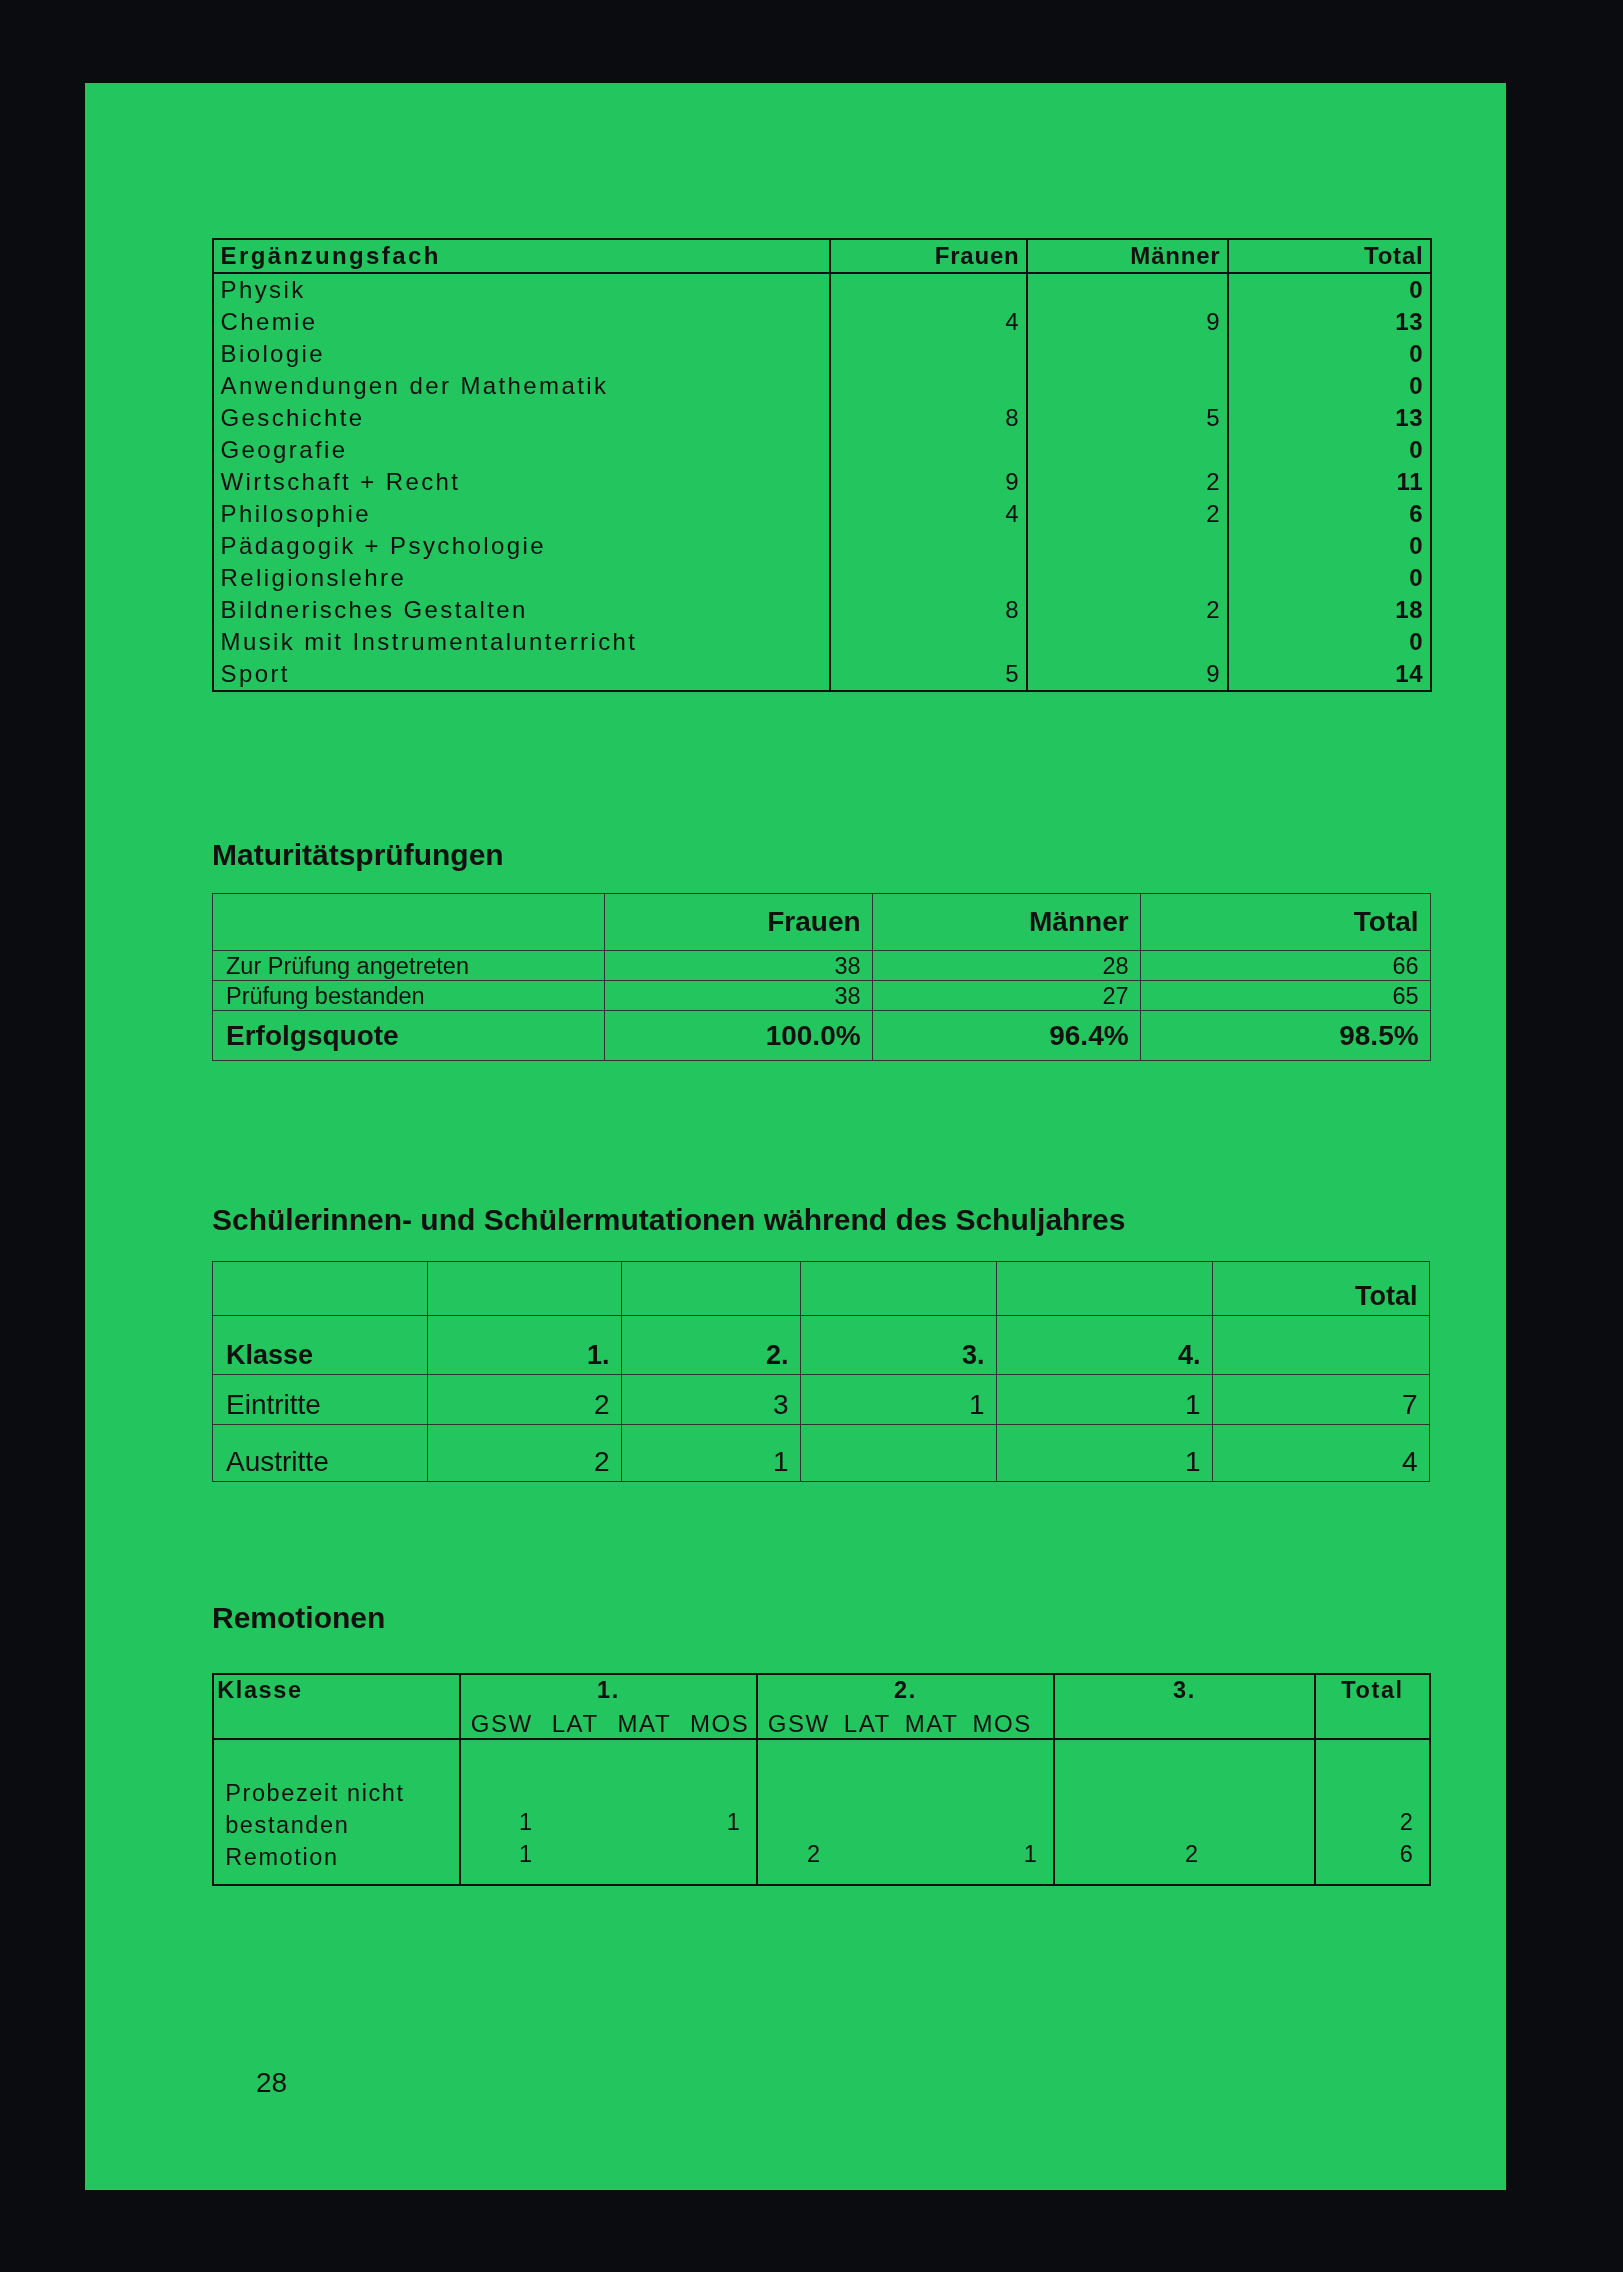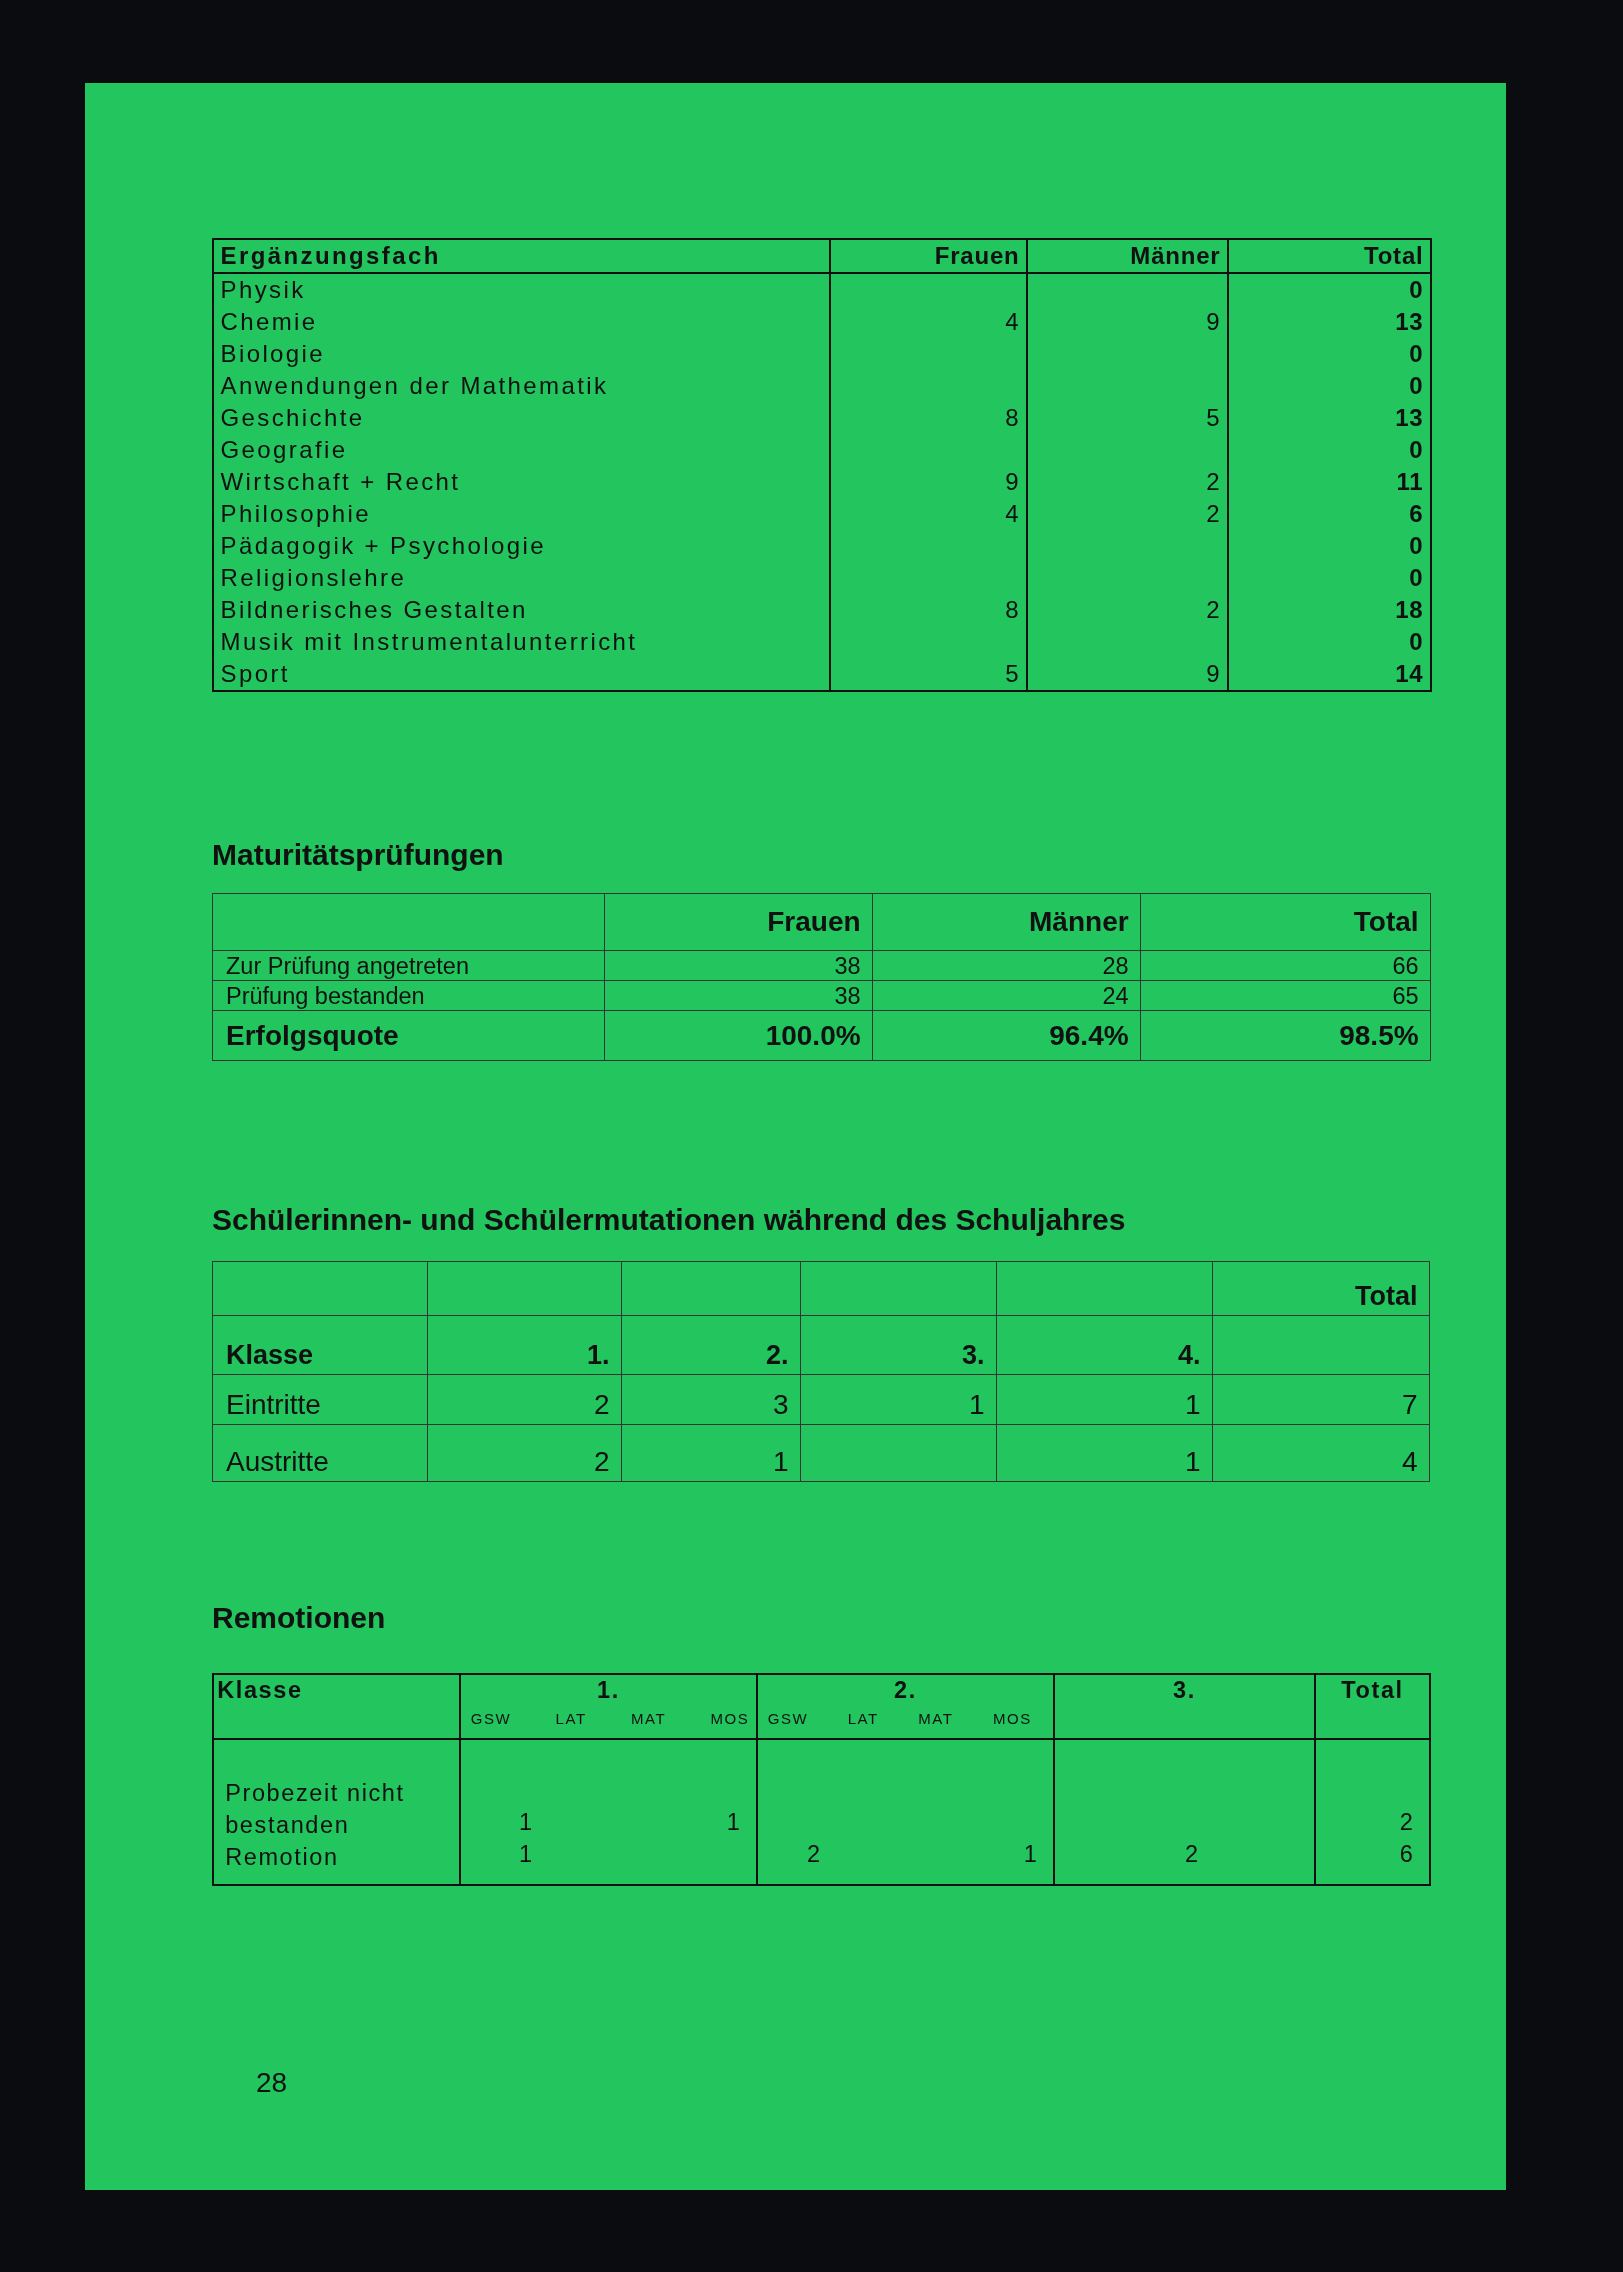--- a/index.html
+++ b/index.html
@@ -40,21 +40,21 @@
   #t-mut tr.r2 td { height:50px; }
   #t-mut tr.r3 td { height:57px; }
   #t-mut td.lbl { padding-left:13px; }
 
   
   #t-rem { left:127px; top:1590px; width:1218px; border:2.4px solid #111; }
   #t-rem td { border-left:2.4px solid #111; font-size:23.5px; letter-spacing:1.6px; white-space:nowrap; vertical-align:top; }
   #t-rem tr.hdr td { height:65px; border-bottom:2.4px solid #111; }
   #t-rem .klasse { font-weight:bold; padding-top:1.6px; padding-left:3.2px; }
   #t-rem .grp { text-align:center; font-weight:bold; padding-top:1.6px; }
-  #t-rem .subs { display:flex; justify-content:space-between; font-size:15px; font-weight:normal; letter-spacing:1.6px; margin-top:6.5px; padding:0 0 0 3.2px; }
+  #t-rem .subs { display:flex; justify-content:space-between; font-size:24px; font-weight:normal; letter-spacing:1.6px; margin-top:6.5px; padding:0 0 0 3.2px; }
   #t-rem .subs span { display:inline-block; }
   #t-rem .tothead { text-align:center; font-weight:bold; padding-top:1.6px; }
   #t-rem tr.body td { height:128px; padding:8px; }
   #t-rem .labels { padding-left:3.2px; padding-top:29px; line-height:32px; }
   .cellgrid { position:relative; width:100%; height:128px; }
   .cellgrid span { position:absolute; font-size:23.5px; }
 
   .page-number { left:171px; top:1984px; font-size:28px; }
 </style>
 </head>
@@ -174,21 +174,21 @@
     </tr>
     <tr class="row">
       <td>Zur Prüfung angetreten</td>
       <td class="num">38</td>
       <td class="num">28</td>
       <td class="num">66</td>
     </tr>
     <tr class="row">
       <td>Prüfung bestanden</td>
       <td class="num">38</td>
-      <td class="num">24</td>
+      <td class="num">27</td>
       <td class="num">65</td>
     </tr>
     <tr class="quote">
       <td>Erfolgsquote</td>
       <td class="num">100.0%</td>
       <td class="num">96.4%</td>
       <td class="num">98.5%</td>
     </tr>
   </tbody>
     </table>

